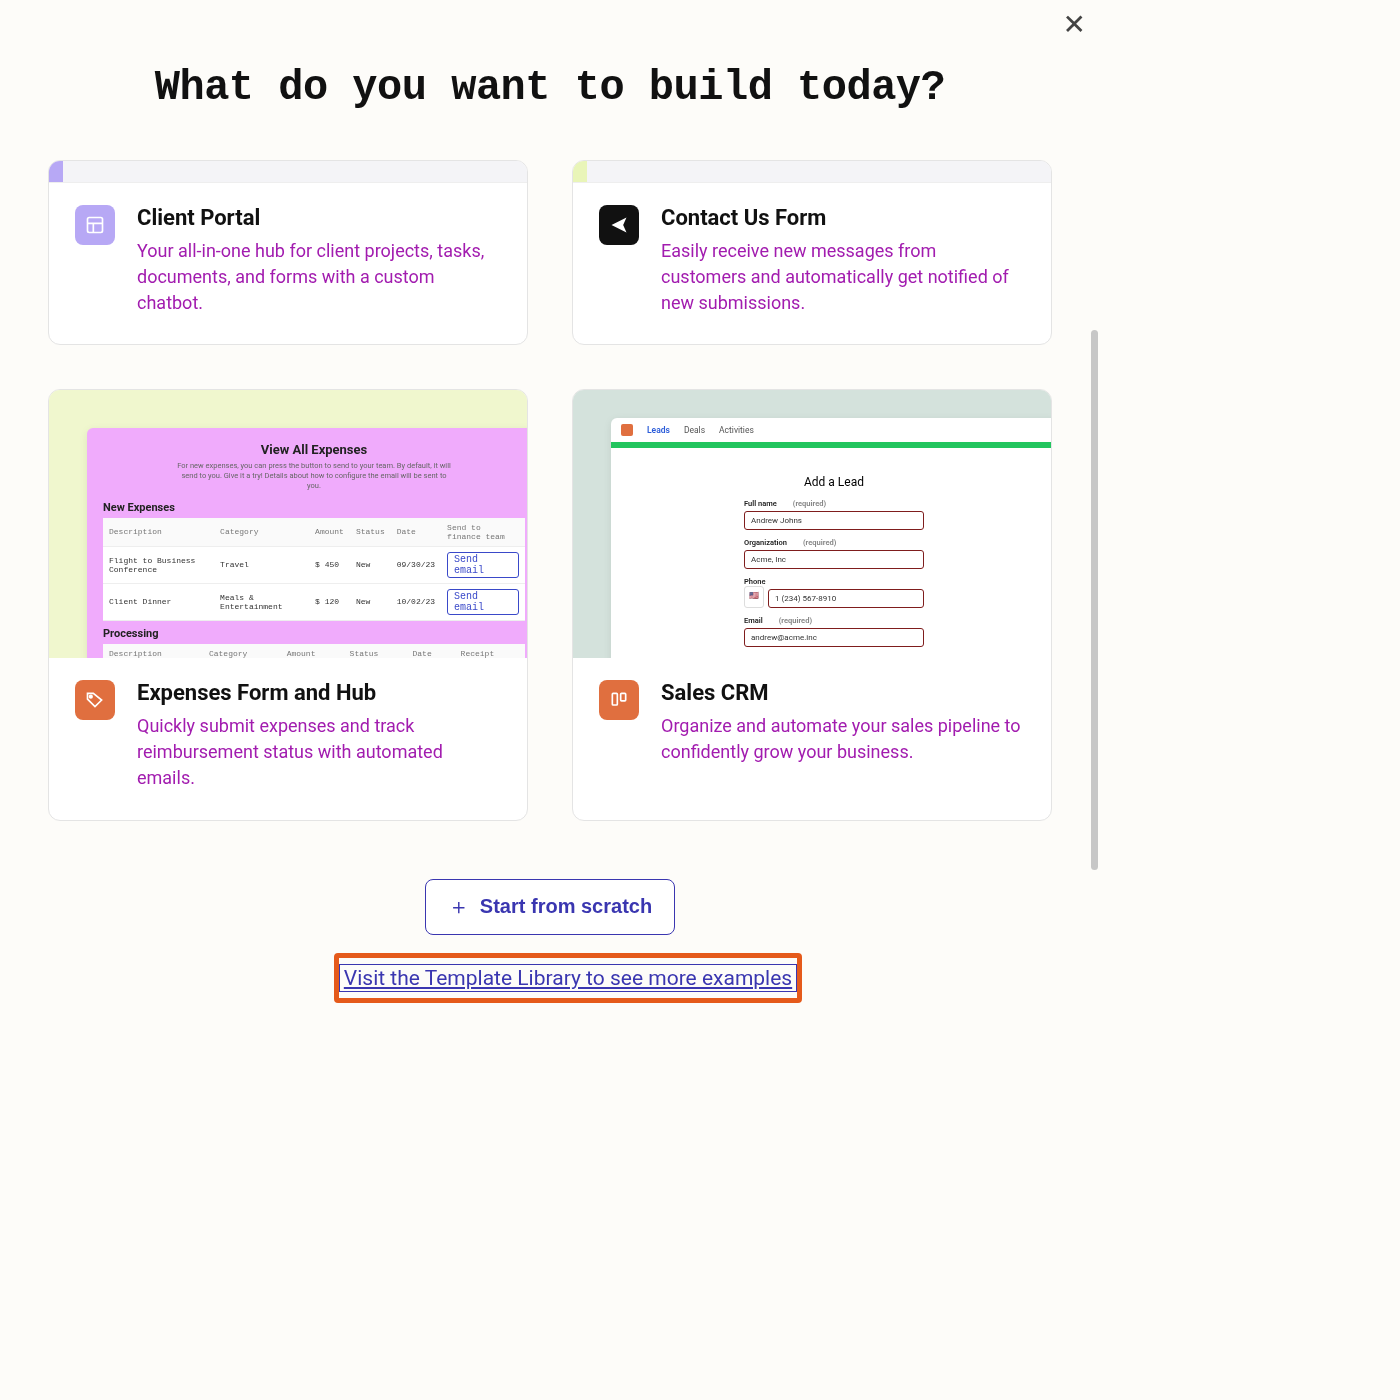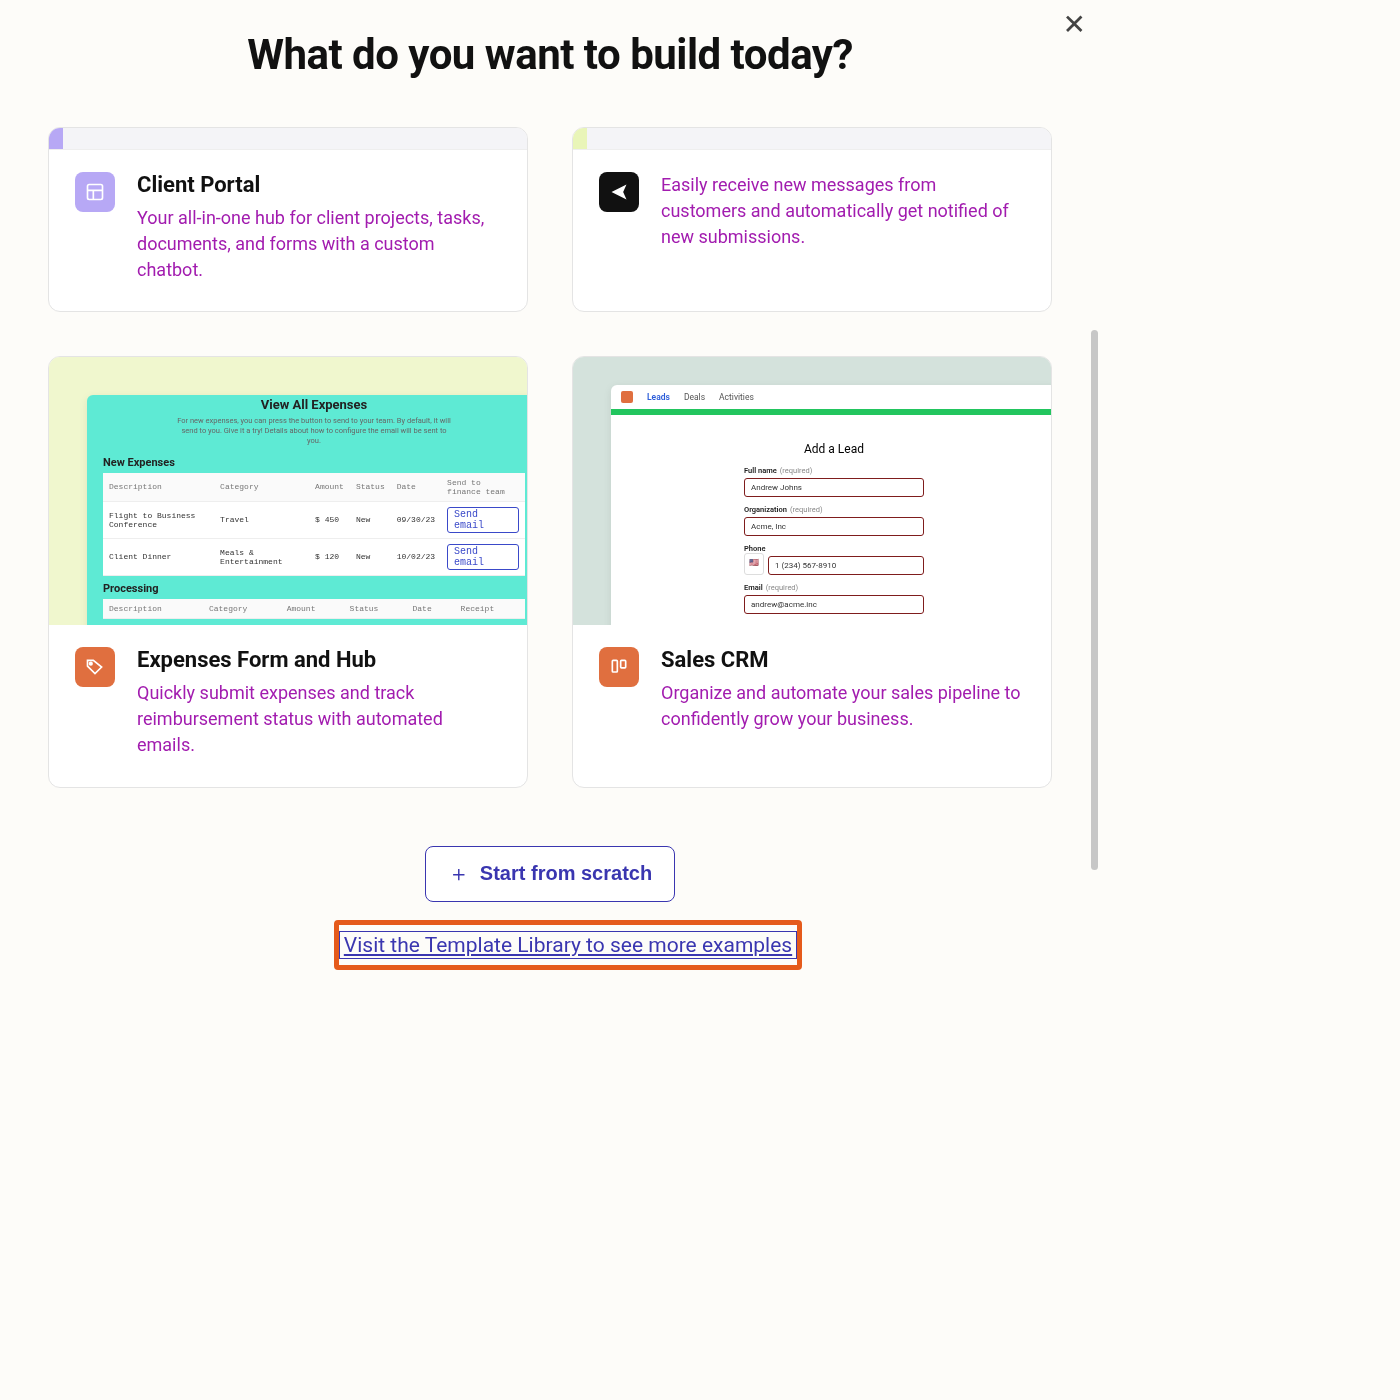--- a/index.html
+++ b/index.html
@@ -18,22 +18,23 @@
     color: #444;
     cursor: pointer;
     font-weight: 300;
     background: none; border: none;
   }
   .page-title {
     text-align: center;
     font-size: 42px;
     font-weight: 700;
     color: #111;
-    margin-top: 30px;
+    margin-top: 64px;
     letter-spacing: -0.5px;
+    font-family: Liberation Mono, monospace;
   }
   .grid {
     display: grid;
     grid-template-columns: 1fr 1fr;
     gap: 44px 44px;
     padding: 48px 48px 0 48px;
   }
   .card {
     border: 1px solid #e4e4e4;
     border-radius: 12px;
@@ -89,23 +90,23 @@
     padding: 0;
     position: relative;
     overflow: hidden;
   }
   .preview-expenses {
     background: #f0f7ce;
   }
   .preview-expenses .inner {
     position:absolute;
     left:38px; top:38px; right:-6px; bottom:-6px;
-    background:#5eead4;
+    background:#f0abfc;
     border-radius:6px 0 0 0;
-    padding: 2px 8px 8px 16px;
+    padding: 14px 8px 8px 16px;
     font-size: 9px;
     color:#222;
     box-shadow: 0 2px 8px rgba(0,0,0,0.08);
   }
   .preview-expenses h4 {
     text-align:center; font-size:13px; font-weight:700; margin-bottom:4px;
   }
   .preview-expenses .sub {
     text-align:center; font-size:7.5px; color:#666; line-height:1.3; max-width:280px; margin:0 auto 10px auto;
   }
@@ -143,21 +144,21 @@
   }
   .preview-crm .tabs .active { color:#2b5cd9; font-weight:600; }
   .preview-crm .form {
     width:210px; margin:16px auto 0 auto; background:#fff;
     border:1px solid #fff; padding:10px 14px;
   }
   .preview-crm .form h5 {
     text-align:center; font-size:12px; font-weight:400; margin-bottom:10px;
   }
   .preview-crm .fld-label { font-size:7.5px; font-weight:600; color:#222; margin-top:8px;}
-  .preview-crm .fld-label .req { color:#888; font-weight:400; margin-left:3px;}
+  .preview-crm .fld-label .req { color:#888; font-weight:700; margin-left:16px;}
   .preview-crm .fld {
     border:1px solid #7f1d1d; border-radius:3px; padding:4px 6px; font-size:8px; color:#333; margin-top:3px;
     background:#fff;
   }
   .preview-crm .phone-row { display:flex; gap:4px; }
   .preview-crm .flag { width:20px; text-align:center; border:1px solid #ddd; border-radius:3px; font-size:8px; padding:4px 0;}
 
   .footer {
     margin-top: 58px;
     display:flex; flex-direction:column; align-items:center; gap:18px;
@@ -225,20 +226,21 @@
 
   <div class="card">
     <div class="card-preview green"></div>
     <div class="card-body">
       <div class="card-icon icon-black">
         <svg width="20" height="20" viewBox="0 0 24 24" fill="#fff">
             <path d="M3 12l18-9-4 9 4 9-18-9zm0 0h13"></path>
           </svg>
       </div>
       <div>
+        <div class="card-title">Contact Us Form</div>
         <div class="card-desc">Easily receive new messages from customers and automatically get notified of new submissions.</div>
       </div>
     </div>
   </div>
 
   <div class="card">
     <div class="preview-panel preview-expenses">
       <div class="inner">
         <h4>View All Expenses</h4>
         <div class="sub">For new expenses, you can press the button to send to your team. By default, it will send to you. Give it a try! Details about how to configure the email will be sent to you.</div>

